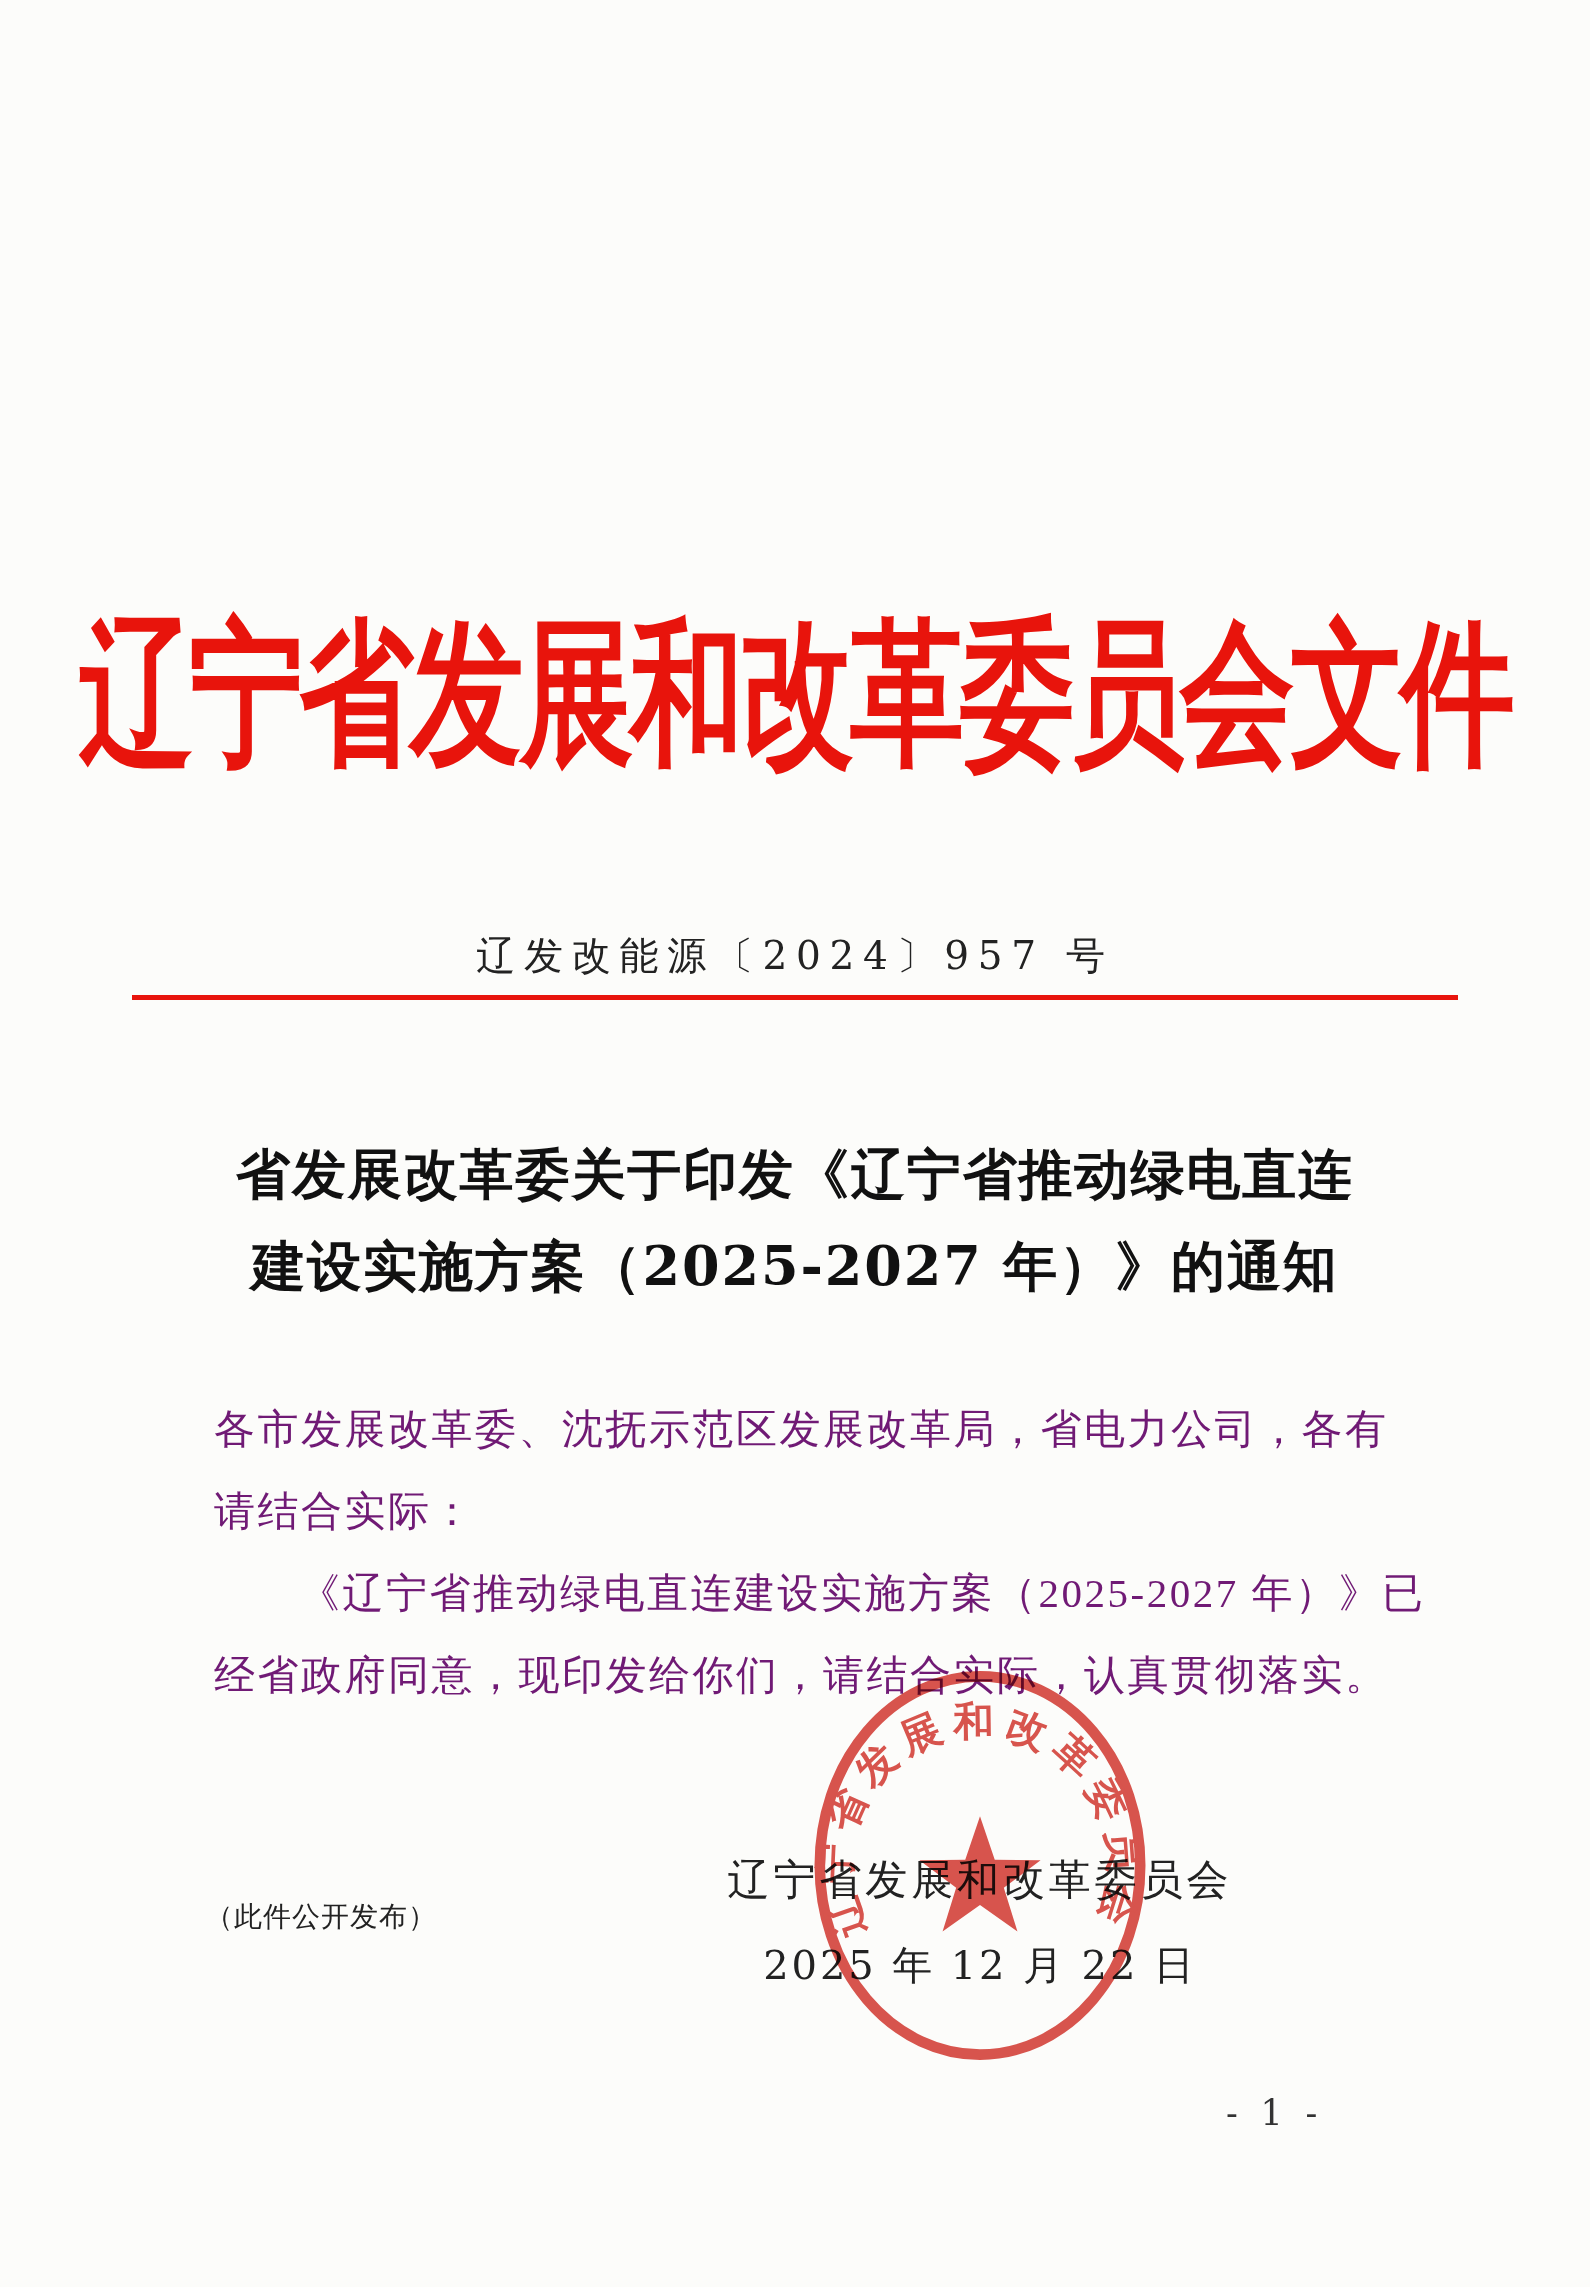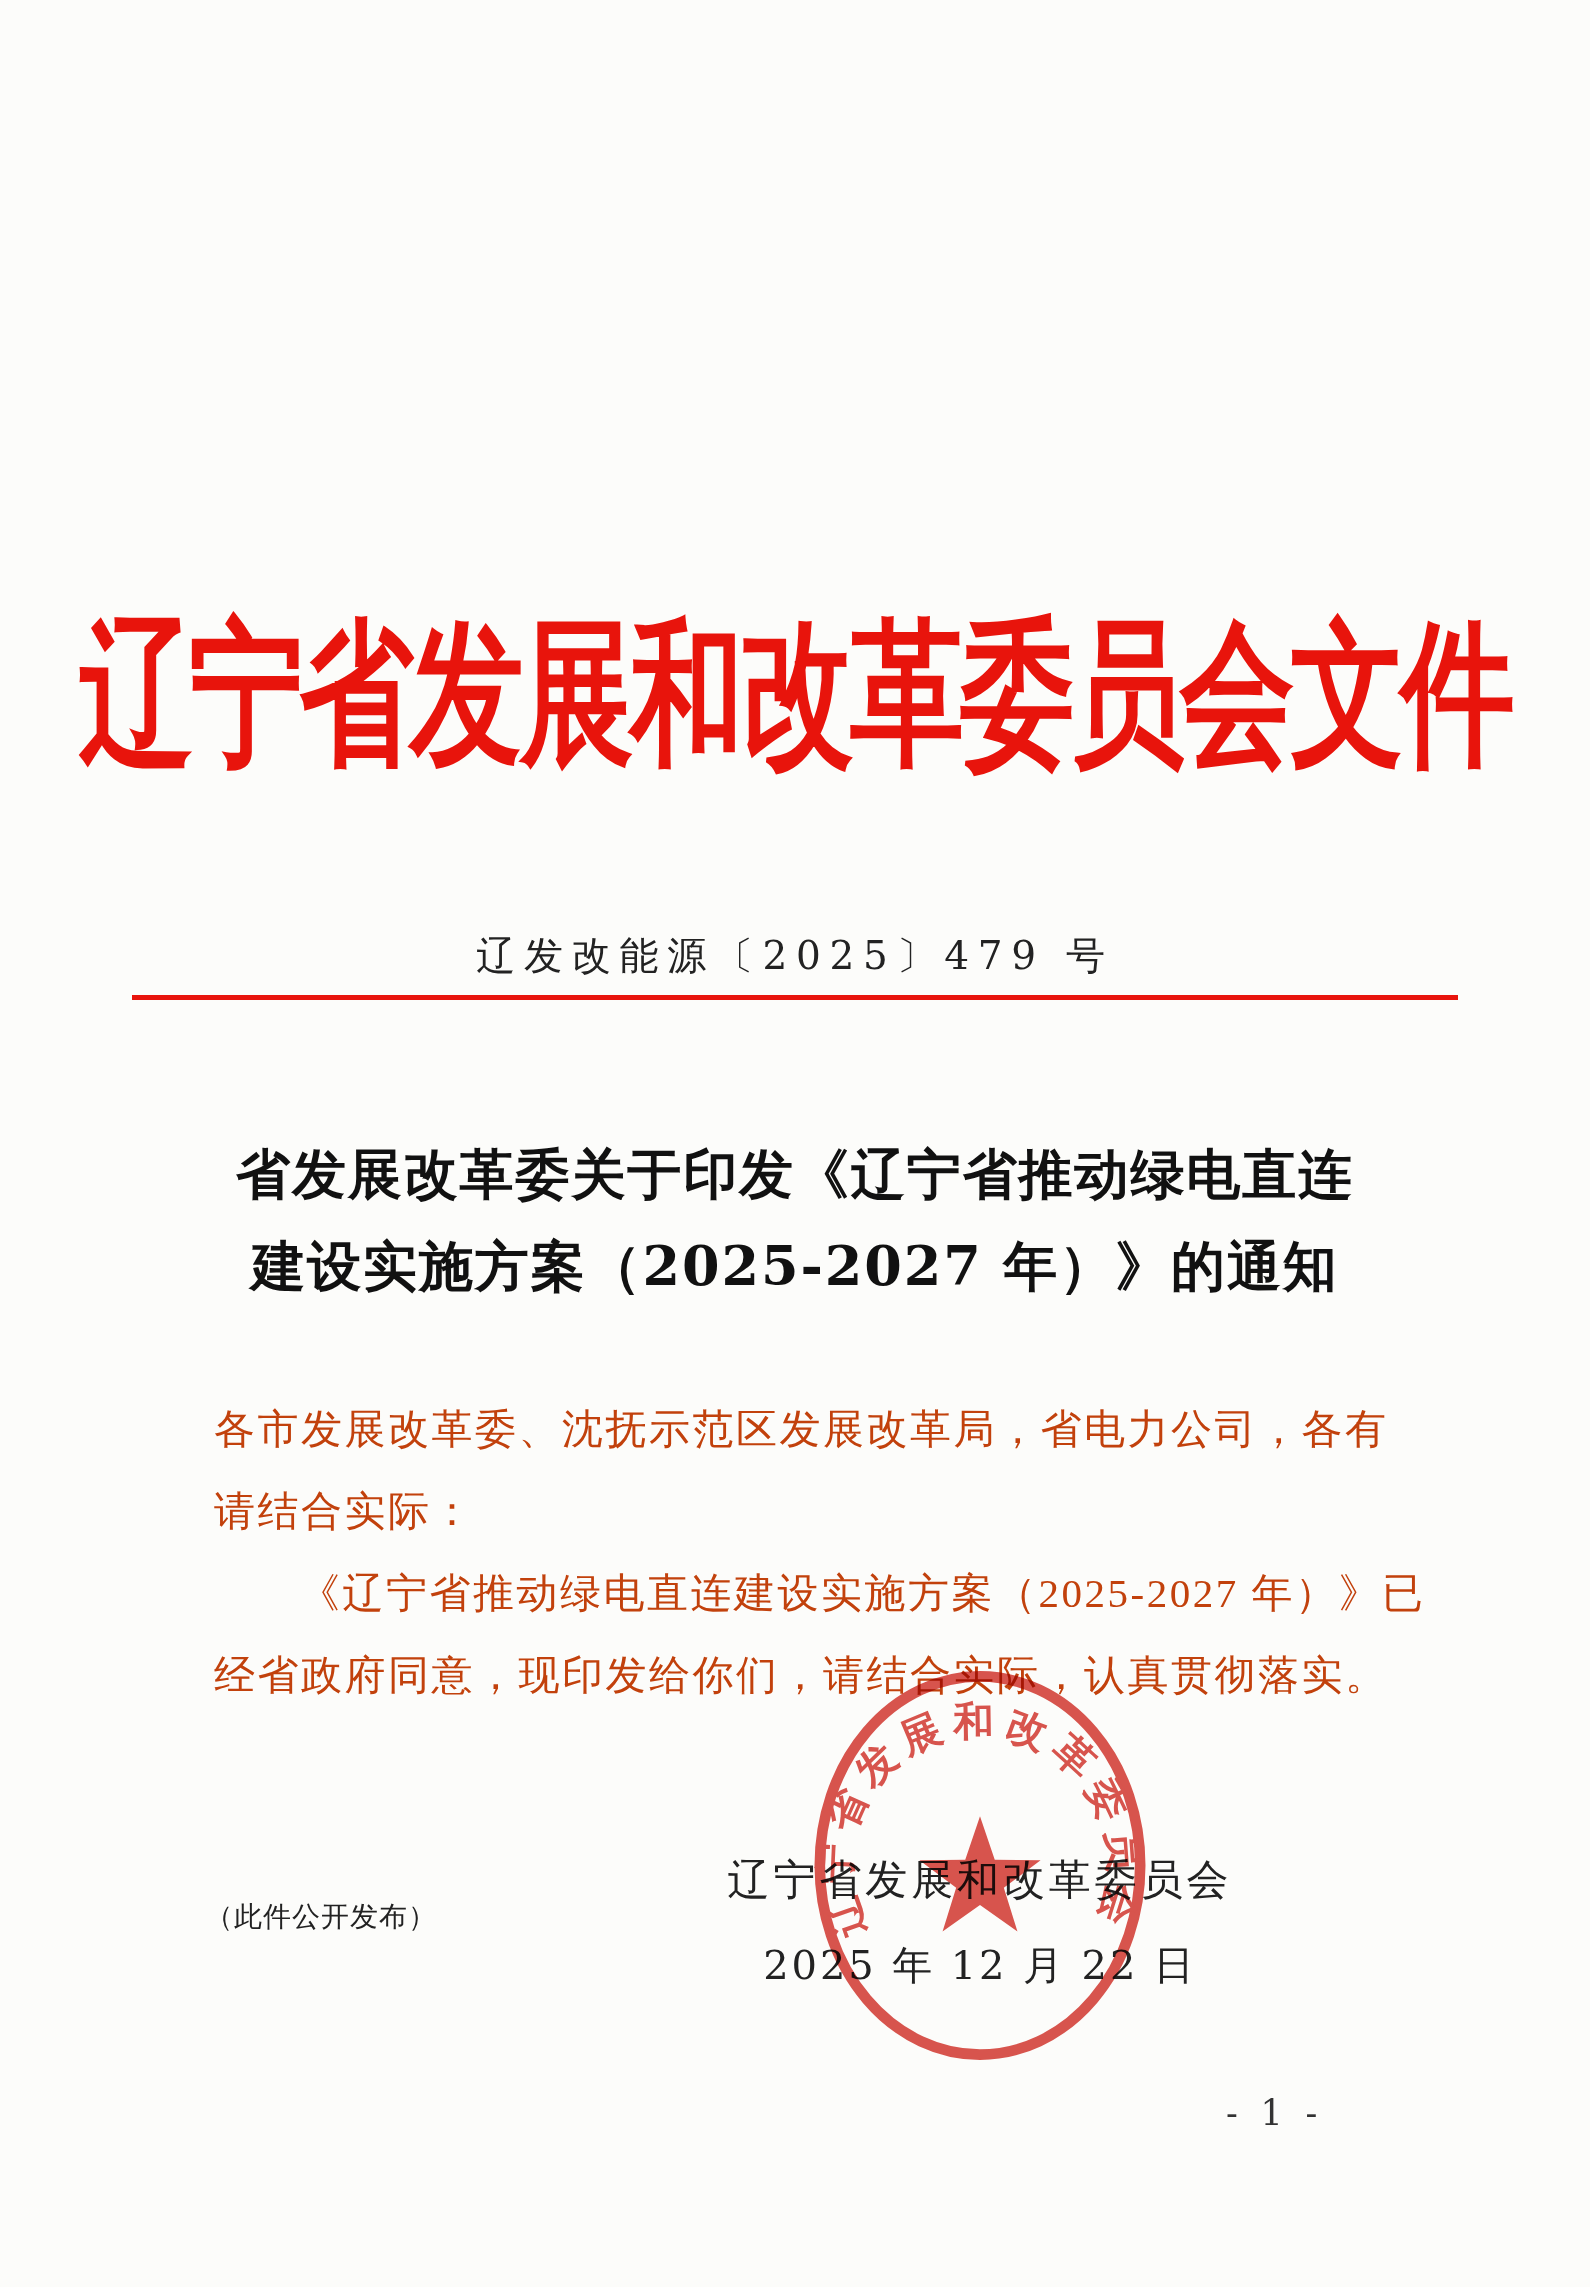--- a/index.html
+++ b/index.html
@@ -51,21 +51,21 @@
     letter-spacing:1.9px;
     color:#111;
   }
 
   
   .body-text{
     position:absolute;top:1388px;left:214px;width:1182px;
     font-size:41px;
     line-height:82px;
     letter-spacing:2.5px;
-    color:#c2410c;
+    color:#701a75;
   }
   .body-line{white-space:nowrap;}
   .body-line.indent{text-indent:85px;font-family:Liberation Serif, serif;}
 
   
   .signoff{
     position:absolute;top:1852px;left:676px;width:608px;
     text-align:center;
     color:#222;
   }
@@ -99,21 +99,21 @@
     white-space:nowrap;
   }
 </style>
 </head>
 <body>
 
 <div class="page">
 
   <div class="red-header">辽宁省发展和改革委员会文件</div>
 
-  <div class="doc-number">辽发改能源〔2025〕479 号</div>
+  <div class="doc-number">辽发改能源〔2024〕957 号</div>
 
   <div class="red-rule"></div>
 
   <div class="notice-title">
     <div>省发展改革委关于印发《辽宁省推动绿电直连</div>
     <div>建设实施方案（2025-2027 年）》的通知</div>
   </div>
 
   <div class="body-text">
     <div class="body-line">各市发展改革委、沈抚示范区发展改革局，省电力公司，各有</div>

